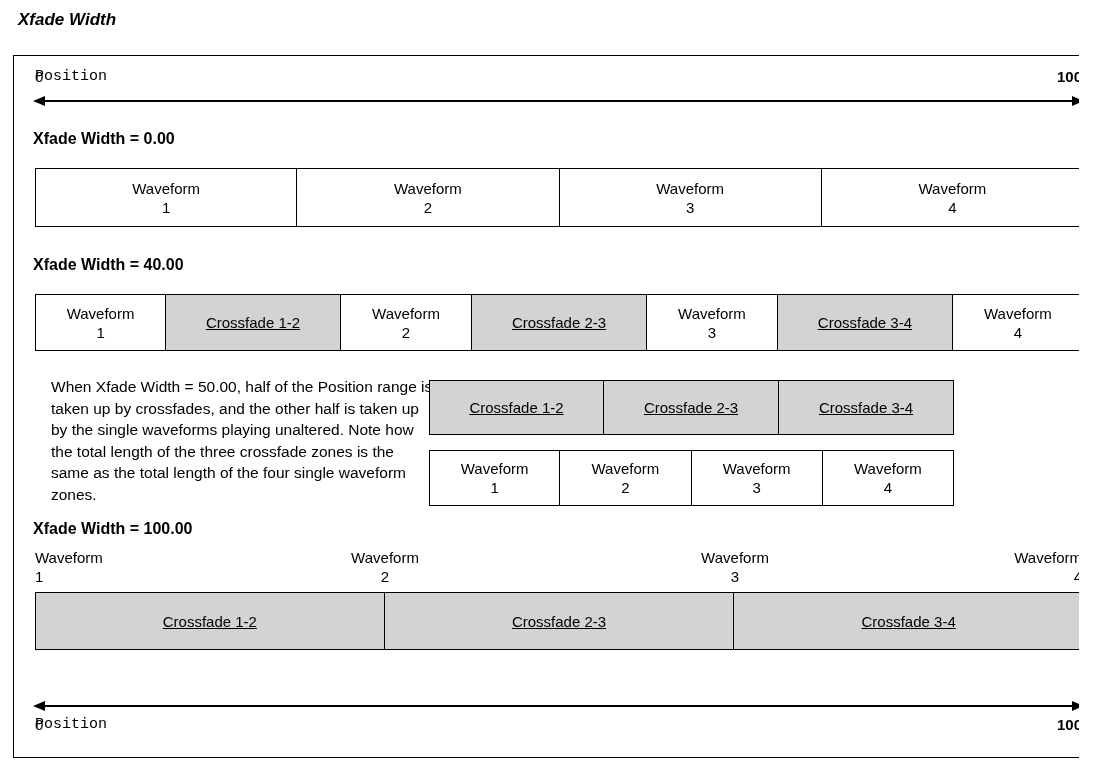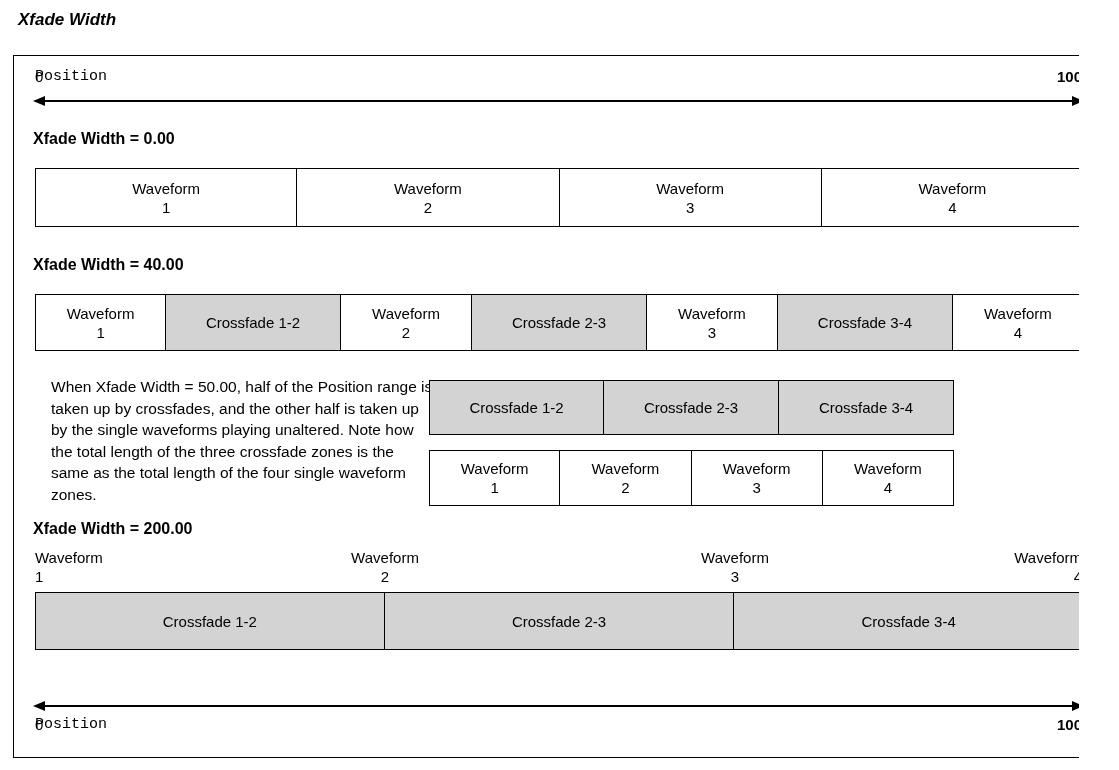--- a/index.html
+++ b/index.html
@@ -32,21 +32,21 @@
   .section-heading { position:absolute; left:19px; font-size:16px; font-weight:bold; }
 
   
   .row { position:absolute; display:flex; }
   .box {
     border:1px solid #000; background:var(--waveform-fill, #fff);
     display:flex; flex-direction:column; align-items:center; justify-content:center;
     text-align:center; font-size:15px; line-height:19px;
   }
   .row .box + .box { border-left:none; }
-  .box.crossfade { background:var(--crossfade-fill, #d3d3d3); }
+  .box.crossfade { background:var(--crossfade-fill, #d3d3d3);text-decoration:underline; }
 
   .w25   { width:25%; }
   .w125  { width:12.5%; }
   .w1667 { width:16.6667%; }
   .w333  { width:33.3334%; }
 
   .note {
     position:absolute; left:37px; top:320px; width:384px;
     font-size:15.5px; line-height:21.5px;
   }
@@ -153,21 +153,21 @@
       <div class="box w25">
         <span>Waveform</span>
         <span>3</span>
       </div>
       <div class="box w25">
         <span>Waveform</span>
         <span>4</span>
       </div>
     </div>
 
-    <div class="section-heading" style="top:464px;">Xfade Width = 200.00</div>
+    <div class="section-heading" style="top:464px;">Xfade Width = 100.00</div>
 
     <div class="wf-label wf-label-1">
       <span>Waveform</span>
       <span>1</span>
     </div>
     <div class="wf-label wf-label-2">
       <span>Waveform</span>
       <span>2</span>
     </div>
     <div class="wf-label wf-label-3">

